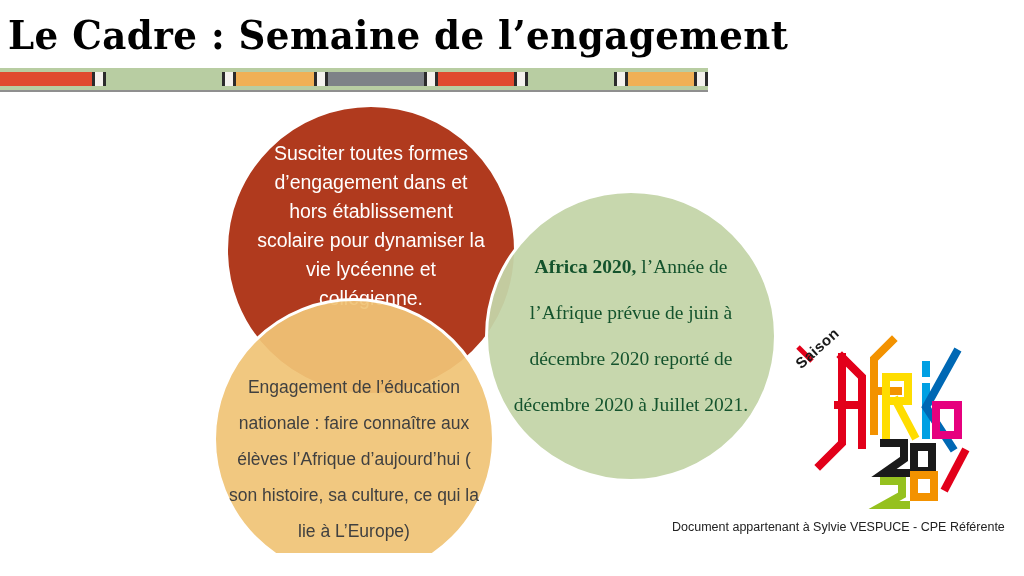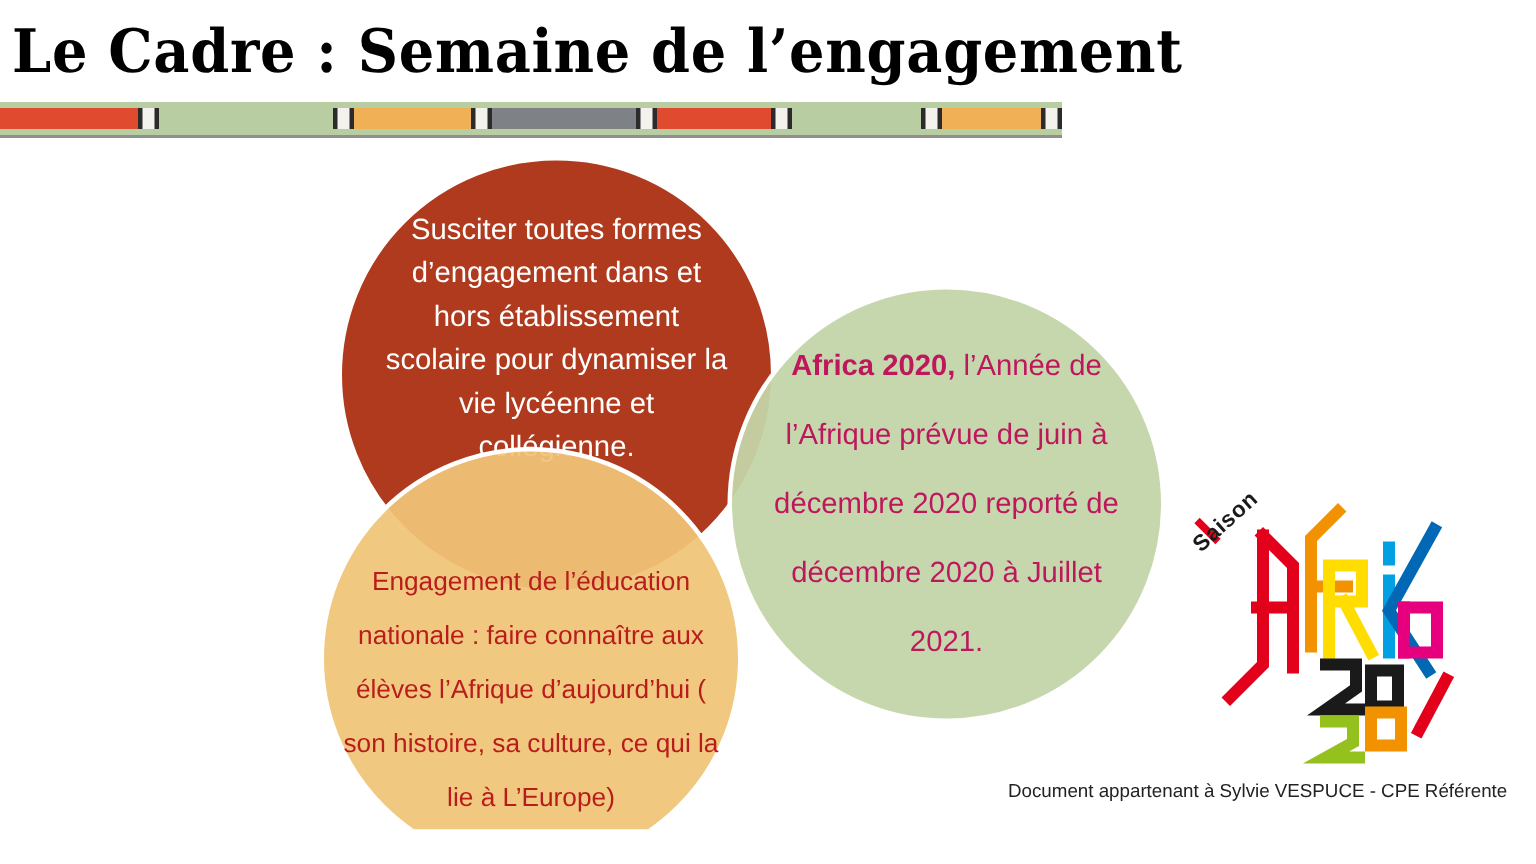--- a/index.html
+++ b/index.html
@@ -197,25 +197,25 @@
       <div class="seg" style="width: 66px; background: rgb(240, 176, 85);"></div>
       <div class="sep" style="background: rgb(43, 43, 43);"></div>
     </div>
   <div class="rule-underline"></div>
 
   <div class="circle" id="circle-red">
     <div class="circle-text" style="color: rgb(255, 255, 255);">Susciter toutes formes d’engagement dans et hors établissement scolaire pour dynamiser la vie lycéenne et collégienne.</div>
   </div>
 
   <div class="circle" id="circle-orange">
-    <div class="circle-text" style="color: #b91c1c;">Engagement de l’éducation nationale  : faire connaître aux élèves l’Afrique d’aujourd’hui ( son histoire, sa culture, ce qui la lie à L’Europe)</div>
+    <div class="circle-text" style="color: #404040;">Engagement de l’éducation nationale  : faire connaître aux élèves l’Afrique d’aujourd’hui ( son histoire, sa culture, ce qui la lie à L’Europe)</div>
   </div>
 
   <div class="circle" id="circle-green">
-    <div class="circle-text" style="color: #be185d;"><span class="lead">Africa 2020,</span><span> l’Année de l’Afrique  prévue de juin à décembre 2020 reporté de décembre 2020 à Juillet 2021.</span></div>
+    <div class="circle-text" style="color: #14532d; font-family: Liberation Serif, serif;"><span class="lead">Africa 2020,</span><span> l’Année de l’Afrique  prévue de juin à décembre 2020 reporté de décembre 2020 à Juillet 2021.</span></div>
   </div>
 
   <div id="logo">
     <svg width="210" height="175" viewBox="0 0 210 175" xmlns="http://www.w3.org/2000/svg">
 
       <line x1="12" y1="12" x2="26" y2="26" stroke="#e2001a" stroke-width="5"></line>
 
       <g stroke="#e2001a" stroke-width="8" fill="none" stroke-linecap="square">
         <path d="M56 22 L56 108 L34 130"></path>
         <path d="M56 22 L76 42 L76 110"></path>

